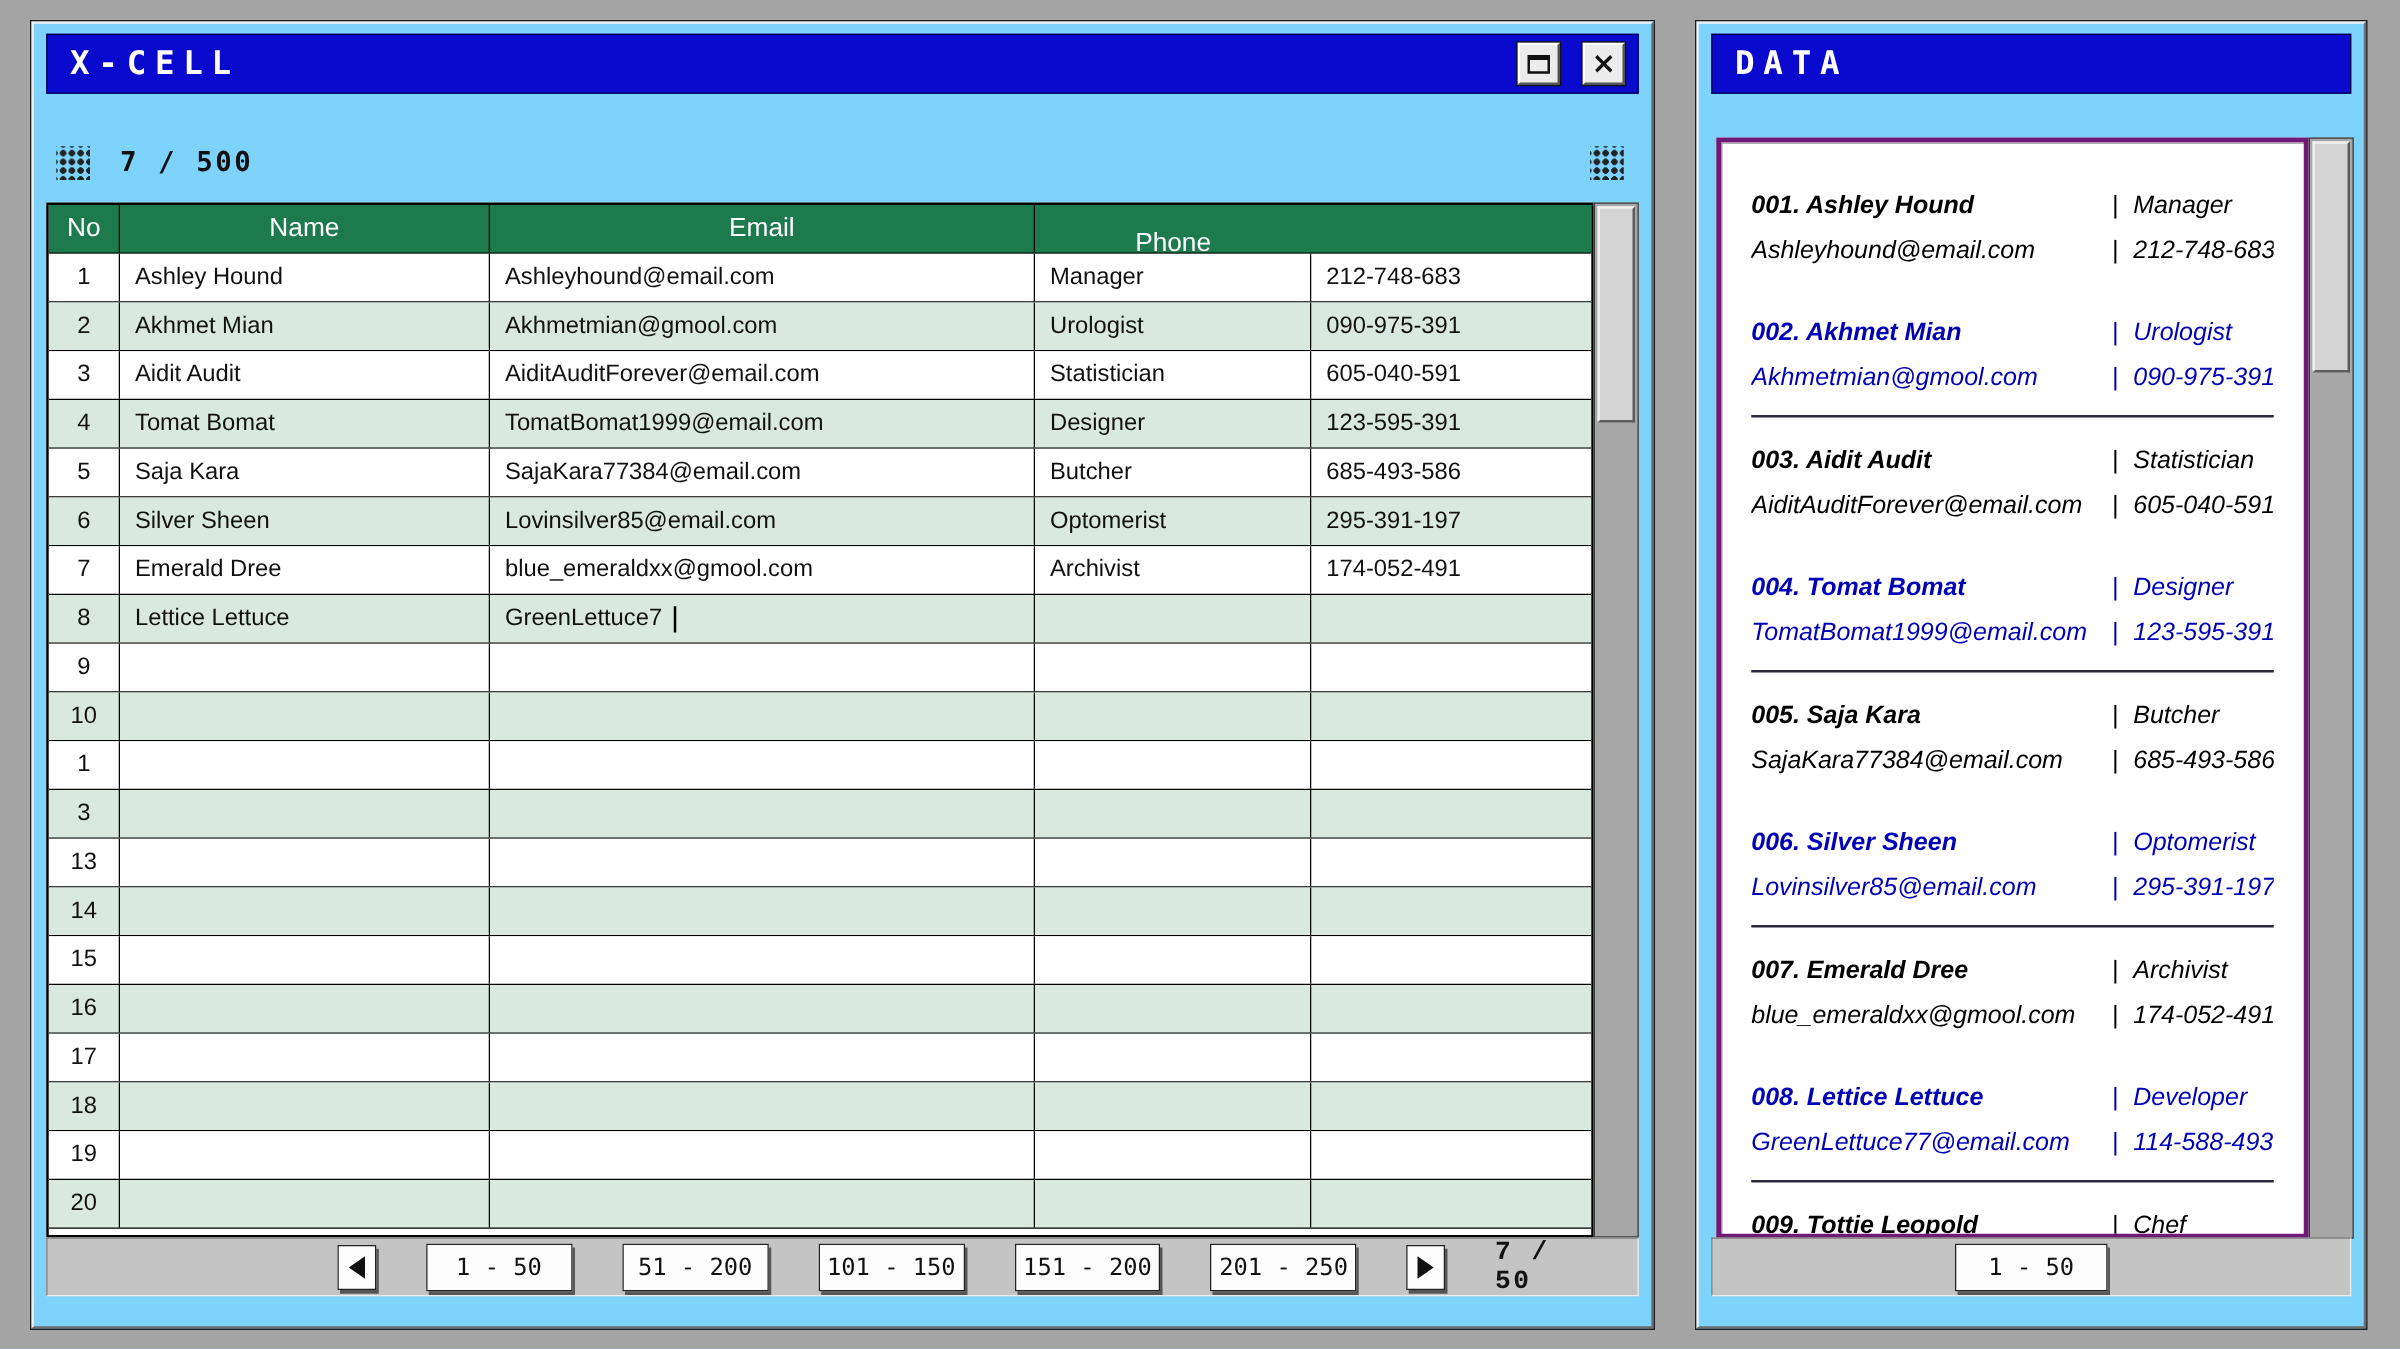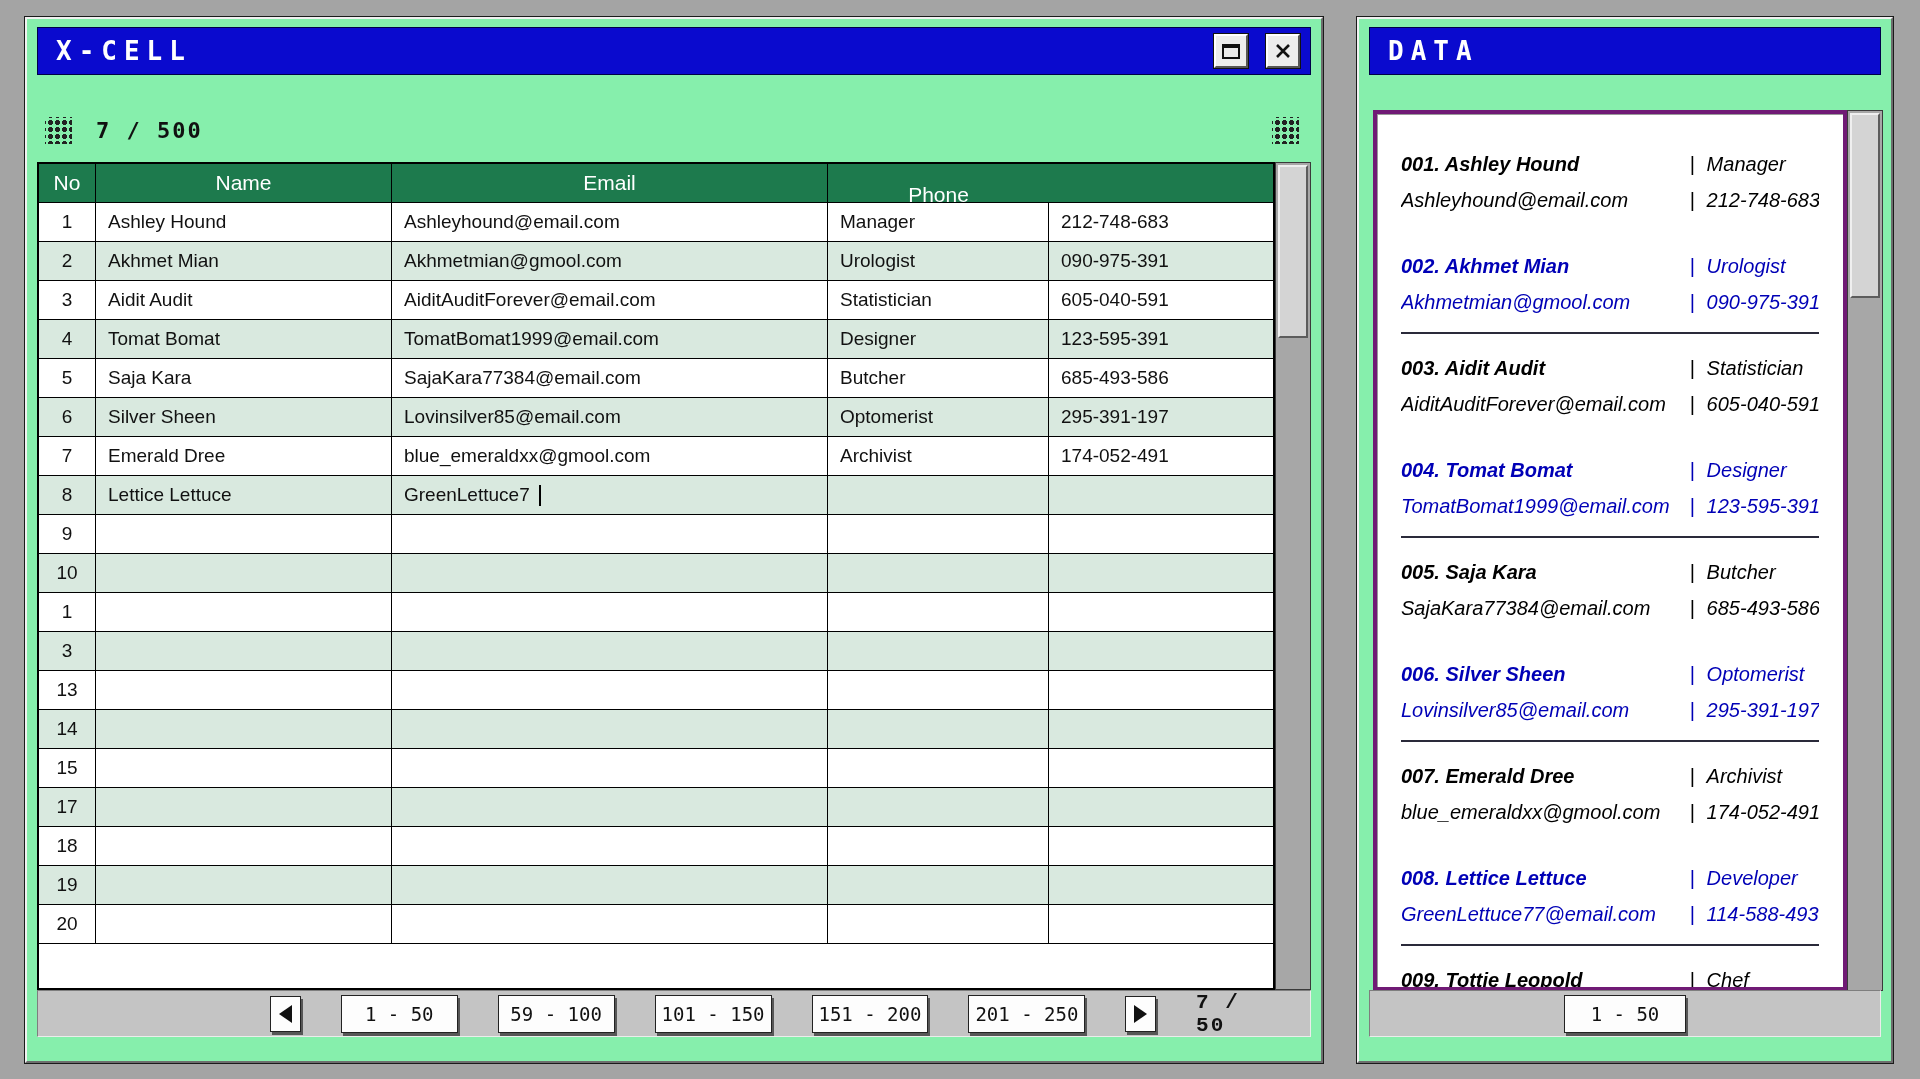--- a/index.html
+++ b/index.html
@@ -3,21 +3,21 @@
 <meta charset="utf-8">
 <style>
   * { margin:0; padding:0; box-sizing:border-box; }
   html,body { width:1920px; height:1079px; }
   body {
     background: var(--desktop-bg,#a4a4a4);
     font-family:"Liberation Sans",sans-serif;
     position:relative; overflow:hidden;
   }
   .window {
-    position:absolute; background:#86efac;
+    position:absolute; background:#7dd3fc;
     border:2px solid; border-color:#f1f1f1 #6d6d6d #6d6d6d #f1f1f1;
     outline:1px solid #1a1a1a;
   }
   .xcell   { left:25px;  top:17px; width:1298px; height:1046px; }
   .datawin { left:1357px; top:17px; width:536px;  height:1046px; }
 
   
   .titlebar {
     position:absolute; left:10px; right:10px; top:8px; height:48px;
     background:var(--titlebar-blue,#0a0ace);
@@ -296,20 +296,27 @@
           </div>
 
           <div class="t-row grid-cols">
             <span class="td c-no">15</span>
             <span class="td c-name"></span>
             <span class="td c-email"></span>
             <span class="td c-role"></span>
             <span class="td c-phone"></span>
           </div>
 
+          <div class="t-row grid-cols">
+            <span class="td c-no">16</span>
+            <span class="td c-name"></span>
+            <span class="td c-email"></span>
+            <span class="td c-role"></span>
+            <span class="td c-phone"></span>
+          </div>
 
           <div class="t-row grid-cols">
             <span class="td c-no">17</span>
             <span class="td c-name"></span>
             <span class="td c-email"></span>
             <span class="td c-role"></span>
             <span class="td c-phone"></span>
           </div>
 
           <div class="t-row grid-cols">
@@ -341,21 +348,21 @@
     <div class="vscroll">
       <div class="vthumb"></div>
     </div>
   </div>
 
   <div class="bottombar">
     <span class="nav-btn">
       <span class="tri-left"></span>
     </span>
     <button class="page-btn">1 - 50</button>
-    <button class="page-btn">59 - 100</button>
+    <button class="page-btn">51 - 200</button>
     <button class="page-btn">101 - 150</button>
     <button class="page-btn">151 - 200</button>
     <button class="page-btn">201 - 250</button>
     <span class="nav-btn">
       <span class="tri-right"></span>
     </span>
     <span class="page-indicator">7 / 50</span>
   </div>
 </div>
 

